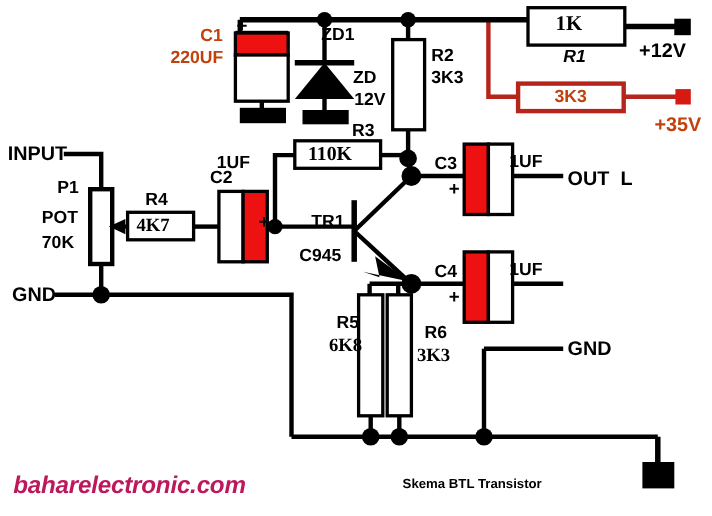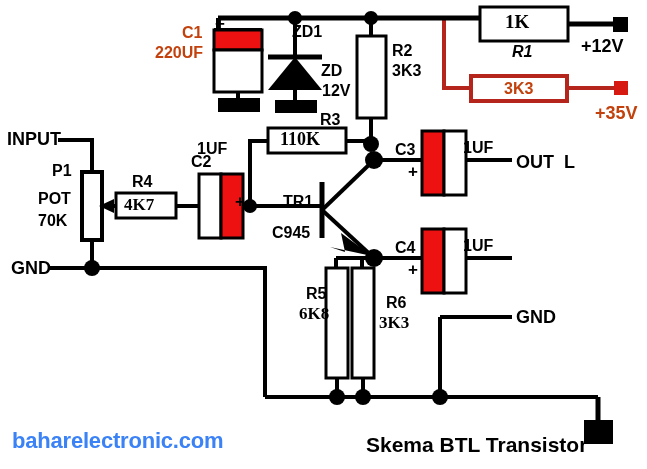--- a/index.html
+++ b/index.html
@@ -43,26 +43,27 @@
     font-size: 15px;
     font-weight: 700;
     line-height: 1.33;
     color: #000;
     white-space: pre;
   }
   .brand {
     position: absolute;
     font-size: 22px;
     font-weight: 700;
-    color: #3b82f6;
+    color: #be185d;
     letter-spacing: -0.2px;
+    font-style: italic;
   }
   .caption {
     position: absolute;
-    font-size: 21px;
+    font-size: 12px;
     font-weight: 700;
     color: #000;
   }
 </style>
 </head>
 <body>
 
 <div id="root">
 
   <svg class="sheet" viewBox="0 0 647 469">

